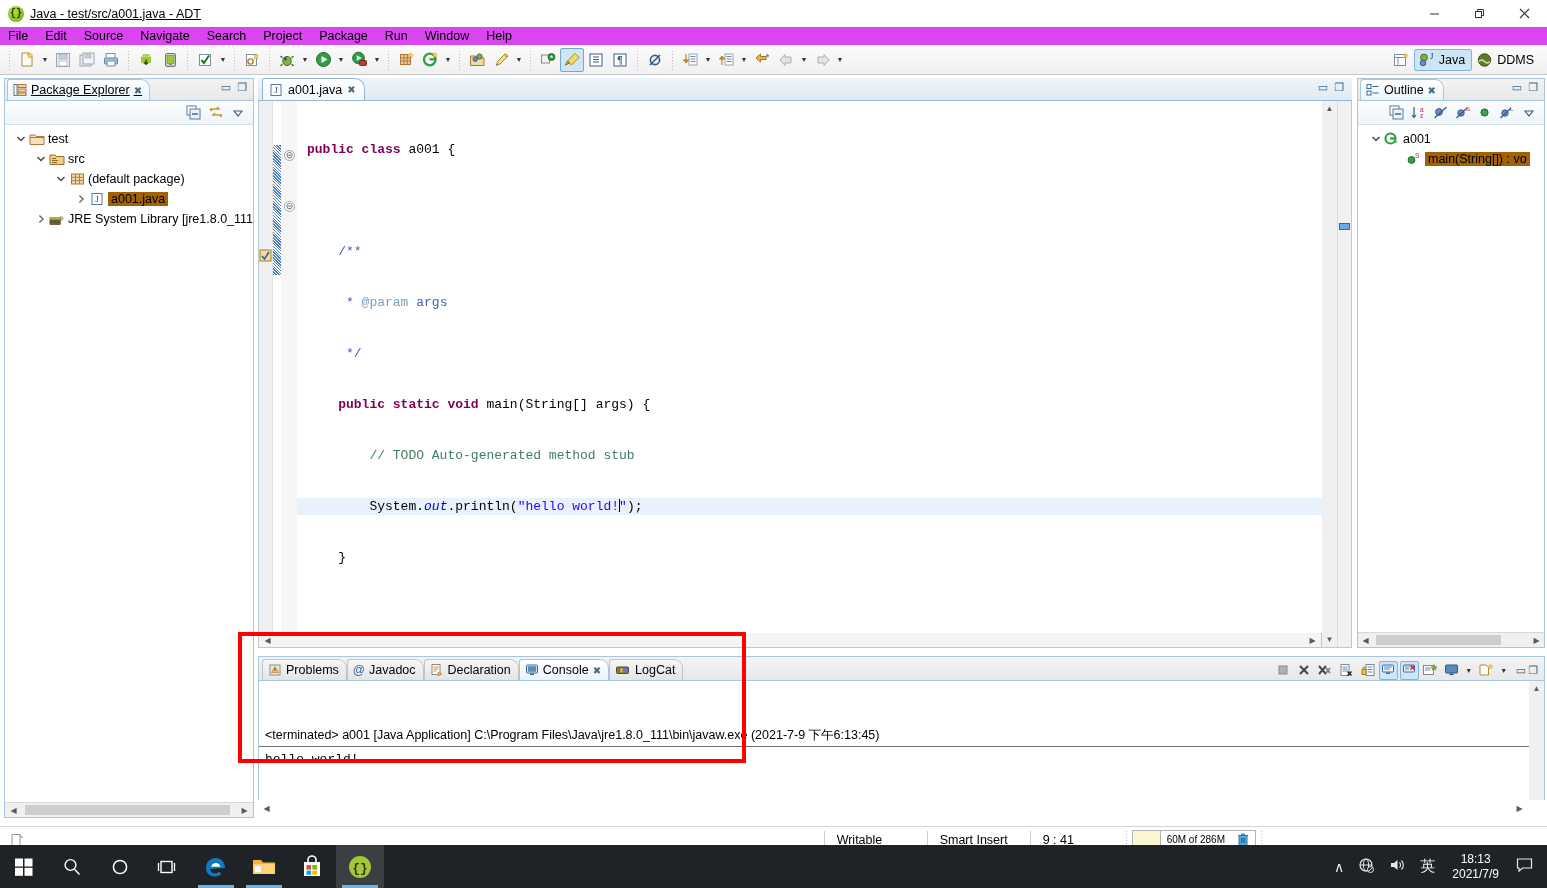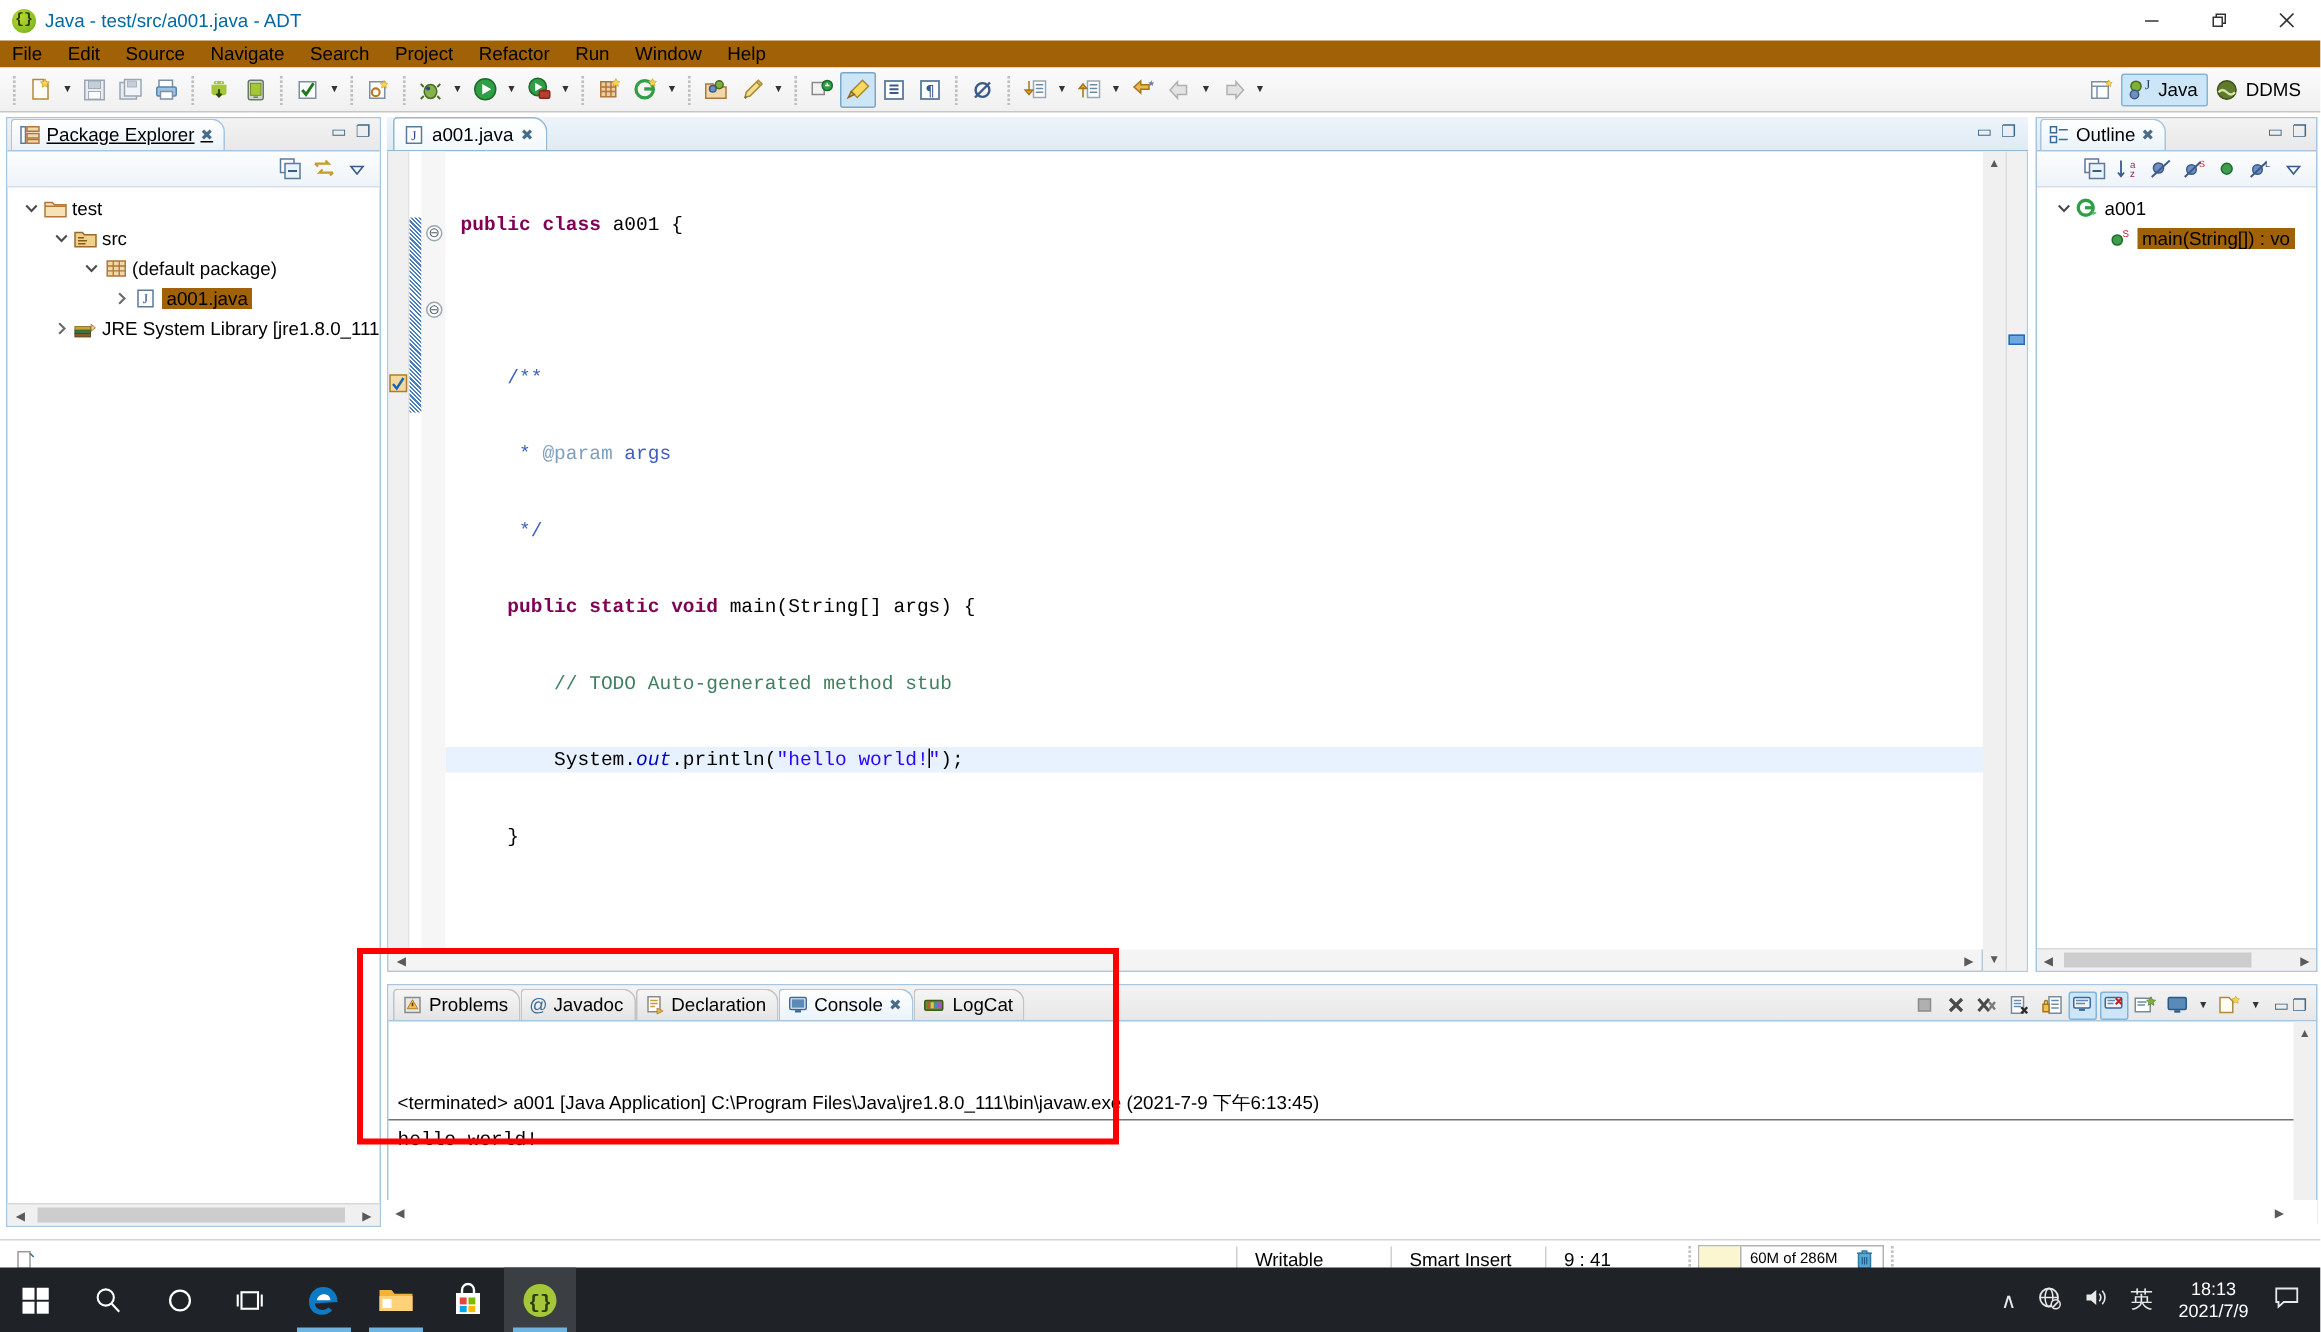--- a/index.html
+++ b/index.html
@@ -16,31 +16,31 @@
   .titlebar {
     position: absolute; left: 0; top: 0; width: 1547px; height: 27px;
     background: #ffffff; display: flex; align-items: center;
   }
   .title-icon {
     width: 16px; height: 16px; margin: 0 6px 0 8px; border-radius: 50%;
     background: radial-gradient(circle at 35% 32%, #b8d832 0%, #8cbf26 62%, #6b9a18 100%);
     color: #2b3a06; font-size: 10px; line-height: 16px; text-align: center;
     font-family: "Liberation Mono", monospace; font-weight: bold;
   }
-  .title-text { font-size: 12.5px; color: #0369a1; }
+  .title-text { font-size: 12.5px; color: #000000; text-decoration: underline; }
   .win-buttons { position: absolute; right: 0; top: 0; display: flex; height: 27px; }
   .win-btn {
     width: 45px; height: 27px; display: flex; align-items: center; justify-content: center;
     font-size: 12px; color: #333;
   }
 
   
   .menubar {
     position: absolute; left: 0; top: 27px; width: 1547px; height: 18px;
-    display: flex; align-items: center; background: #a16207;
+    display: flex; align-items: center; background: #d946ef;
   }
   .menu-item {
     font-size: 12.5px; color: #000; padding: 1px 8px; margin-right: 1px; white-space: nowrap;
   }
 
   
   .toolbar {
     position: absolute; left: 0; top: 45px; width: 1547px; height: 30px;
     background: linear-gradient(#fbfbfb, #f0f0f0);
     border-bottom: 1px solid #c6c6c6;
@@ -230,21 +230,21 @@
     </div>
   </div>
 
   <div class="menubar">
     <span class="menu-item">File</span>
     <span class="menu-item">Edit</span>
     <span class="menu-item">Source</span>
     <span class="menu-item">Navigate</span>
     <span class="menu-item">Search</span>
     <span class="menu-item">Project</span>
-    <span class="menu-item">Refactor</span>
+    <span class="menu-item">Package</span>
     <span class="menu-item">Run</span>
     <span class="menu-item">Window</span>
     <span class="menu-item">Help</span>
   </div>
 
   <div class="toolbar">
 
     <div class="tb-grip"></div>
     <div class="tb-btn">
       <svg width="17" height="17" viewBox="0 0 17 17">

